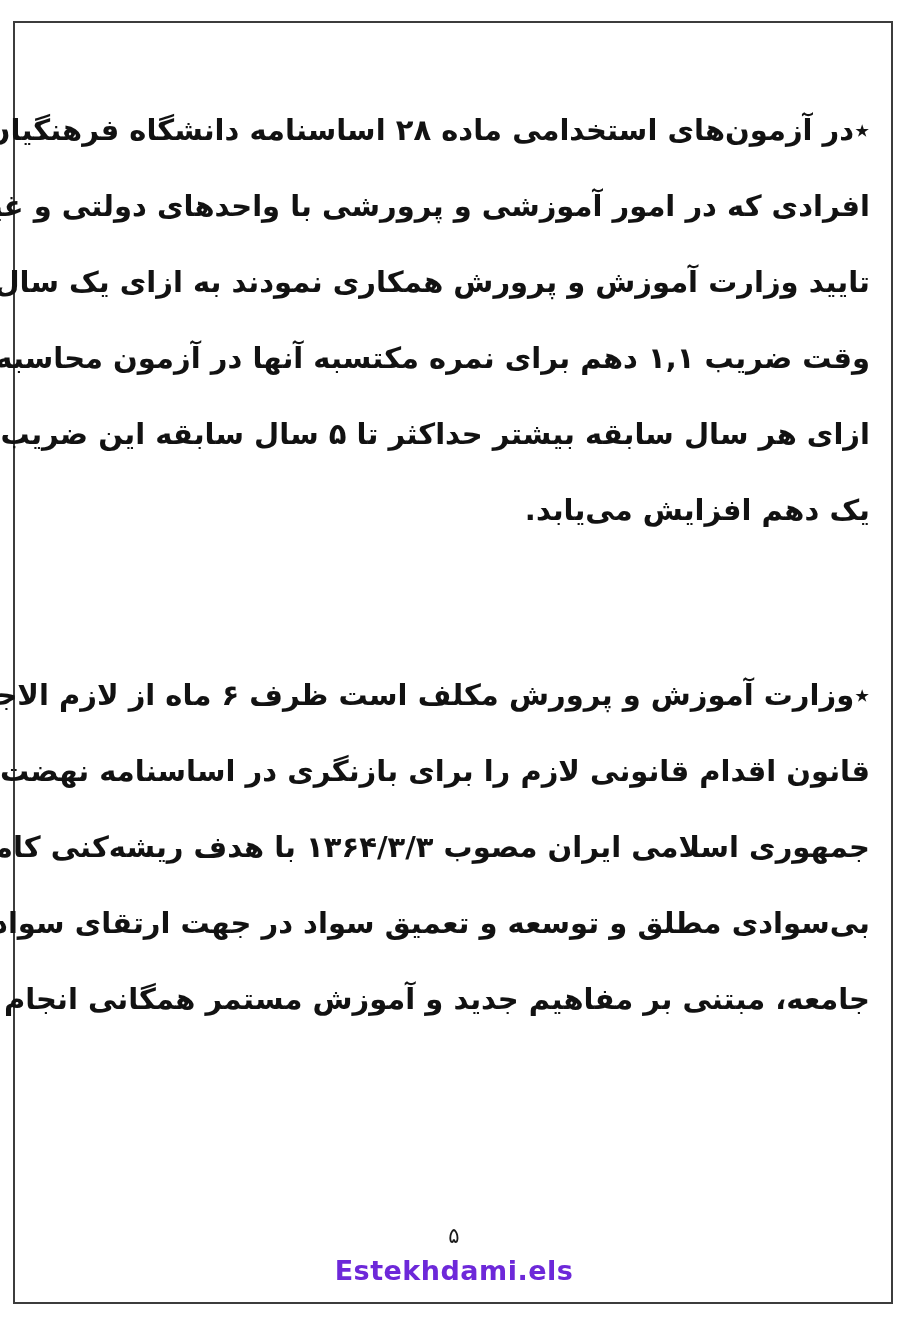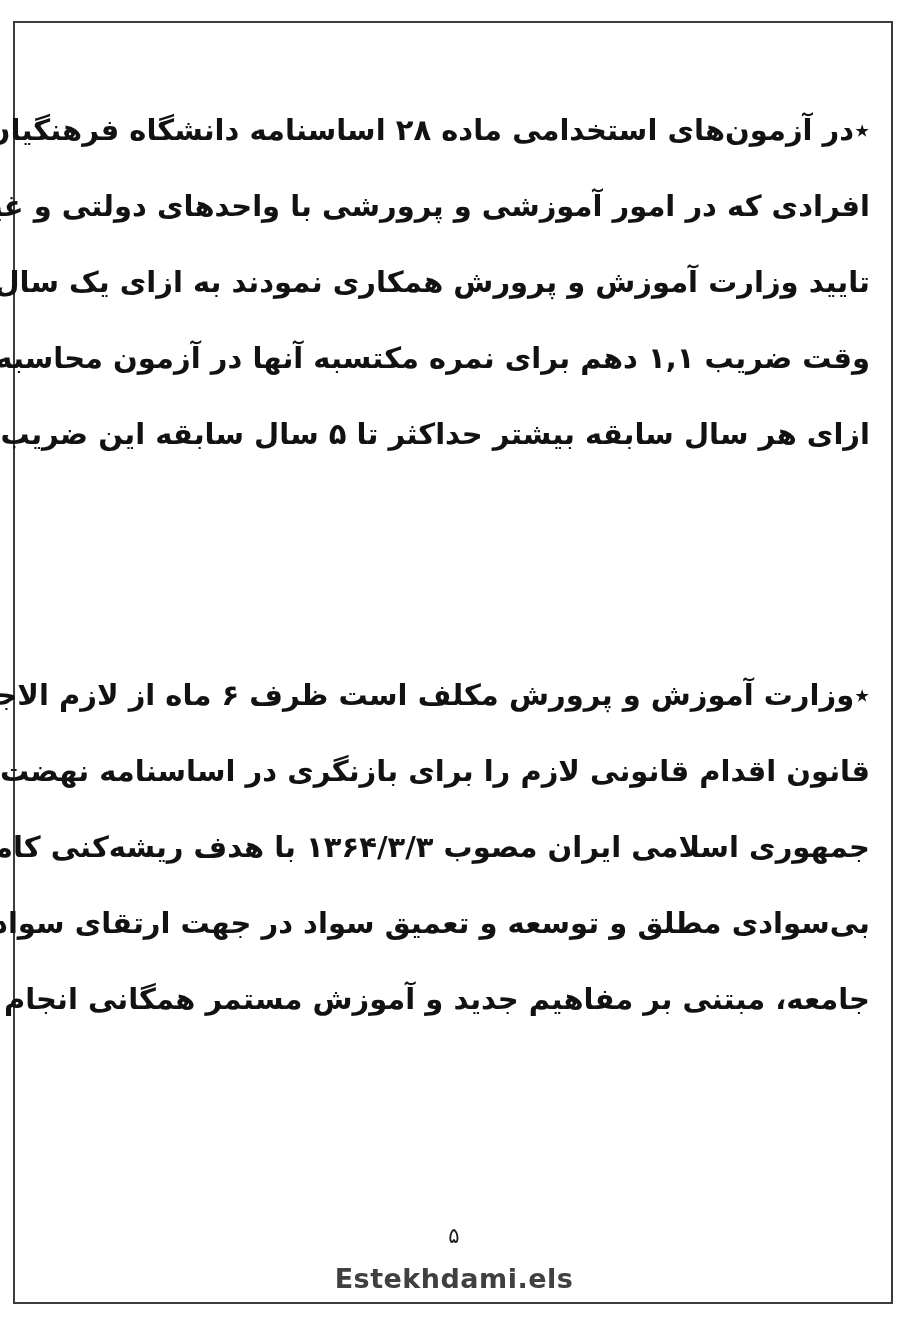--- a/index.html
+++ b/index.html
@@ -61,40 +61,40 @@
     direction: rtl;
   }
   .brand {
     position: absolute;
     left: 13px;
     width: 882px;
     top: 1255px;
     text-align: center;
     font-size: 27px;
     font-weight: bold;
-    color: #404040;
+    color: #6d28d9;
     letter-spacing: 0.5px;
-    margin-top: 8px;
   }
 </style>
 </head>
 <body>
 
 <div class="page">
 
   <div class="frame"></div>
 
   <div class="content">
 
     <div class="paragraph p1">
       <div class="line">٭در آزمون‌های استخدامی ماده ۲۸ اساسنامه دانشگاه فرهنگیان برای</div>
       <div class="line">افرادی که در امور آموزشی و پرورشی با واحدهای دولتی و غیر دولتی با</div>
       <div class="line">تایید وزارت آموزش و پرورش همکاری نمودند به ازای یک سال سابقه تمام</div>
       <div class="line">وقت ضریب ۱,۱ دهم برای نمره مکتسبه آنها در آزمون محاسبه شده و به</div>
       <div class="line">ازای هر سال سابقه بیشتر حداکثر تا ۵ سال سابقه این ضریب به میزان</div>
+      <div class="line">یک دهم افزایش می‌یابد.</div>
     </div>
 
     <div class="paragraph p2">
       <div class="line">٭وزارت آموزش و پرورش مکلف است ظرف ۶ ماه از لازم الاجرا شدن این</div>
       <div class="line">قانون اقدام قانونی لازم را برای بازنگری در اساسنامه نهضت سوادآموزی</div>
       <div class="line">جمهوری اسلامی ایران مصوب ۱۳۶۴/۳/۳ با هدف ریشه‌کنی کامل</div>
       <div class="line">بی‌سوادی مطلق و توسعه و تعمیق سواد در جهت ارتقای سواد عمومی</div>
       <div class="line">جامعه، مبتنی بر مفاهیم جدید و آموزش مستمر همگانی انجام دهد.</div>
     </div>
 

